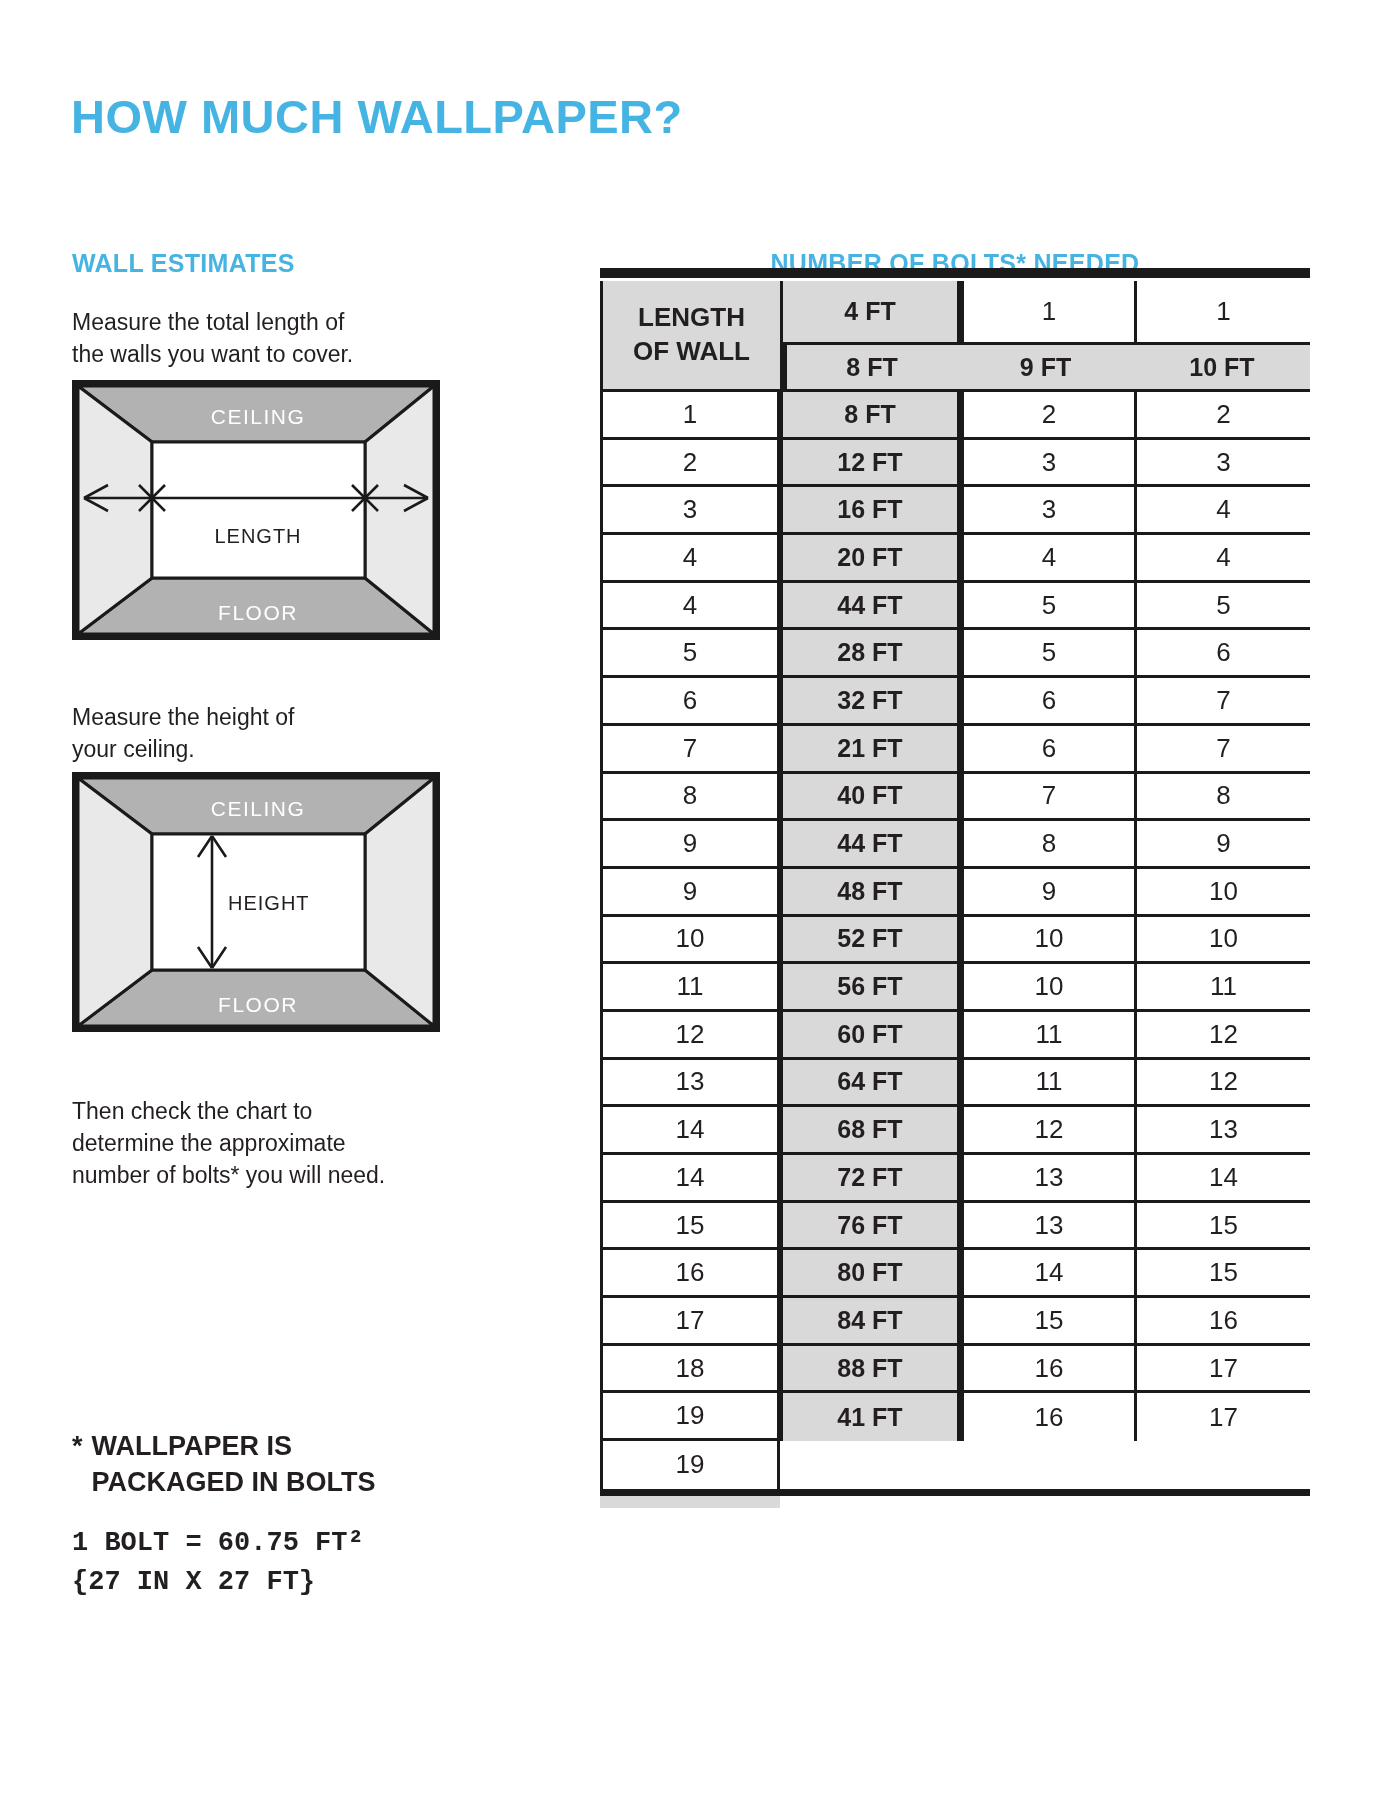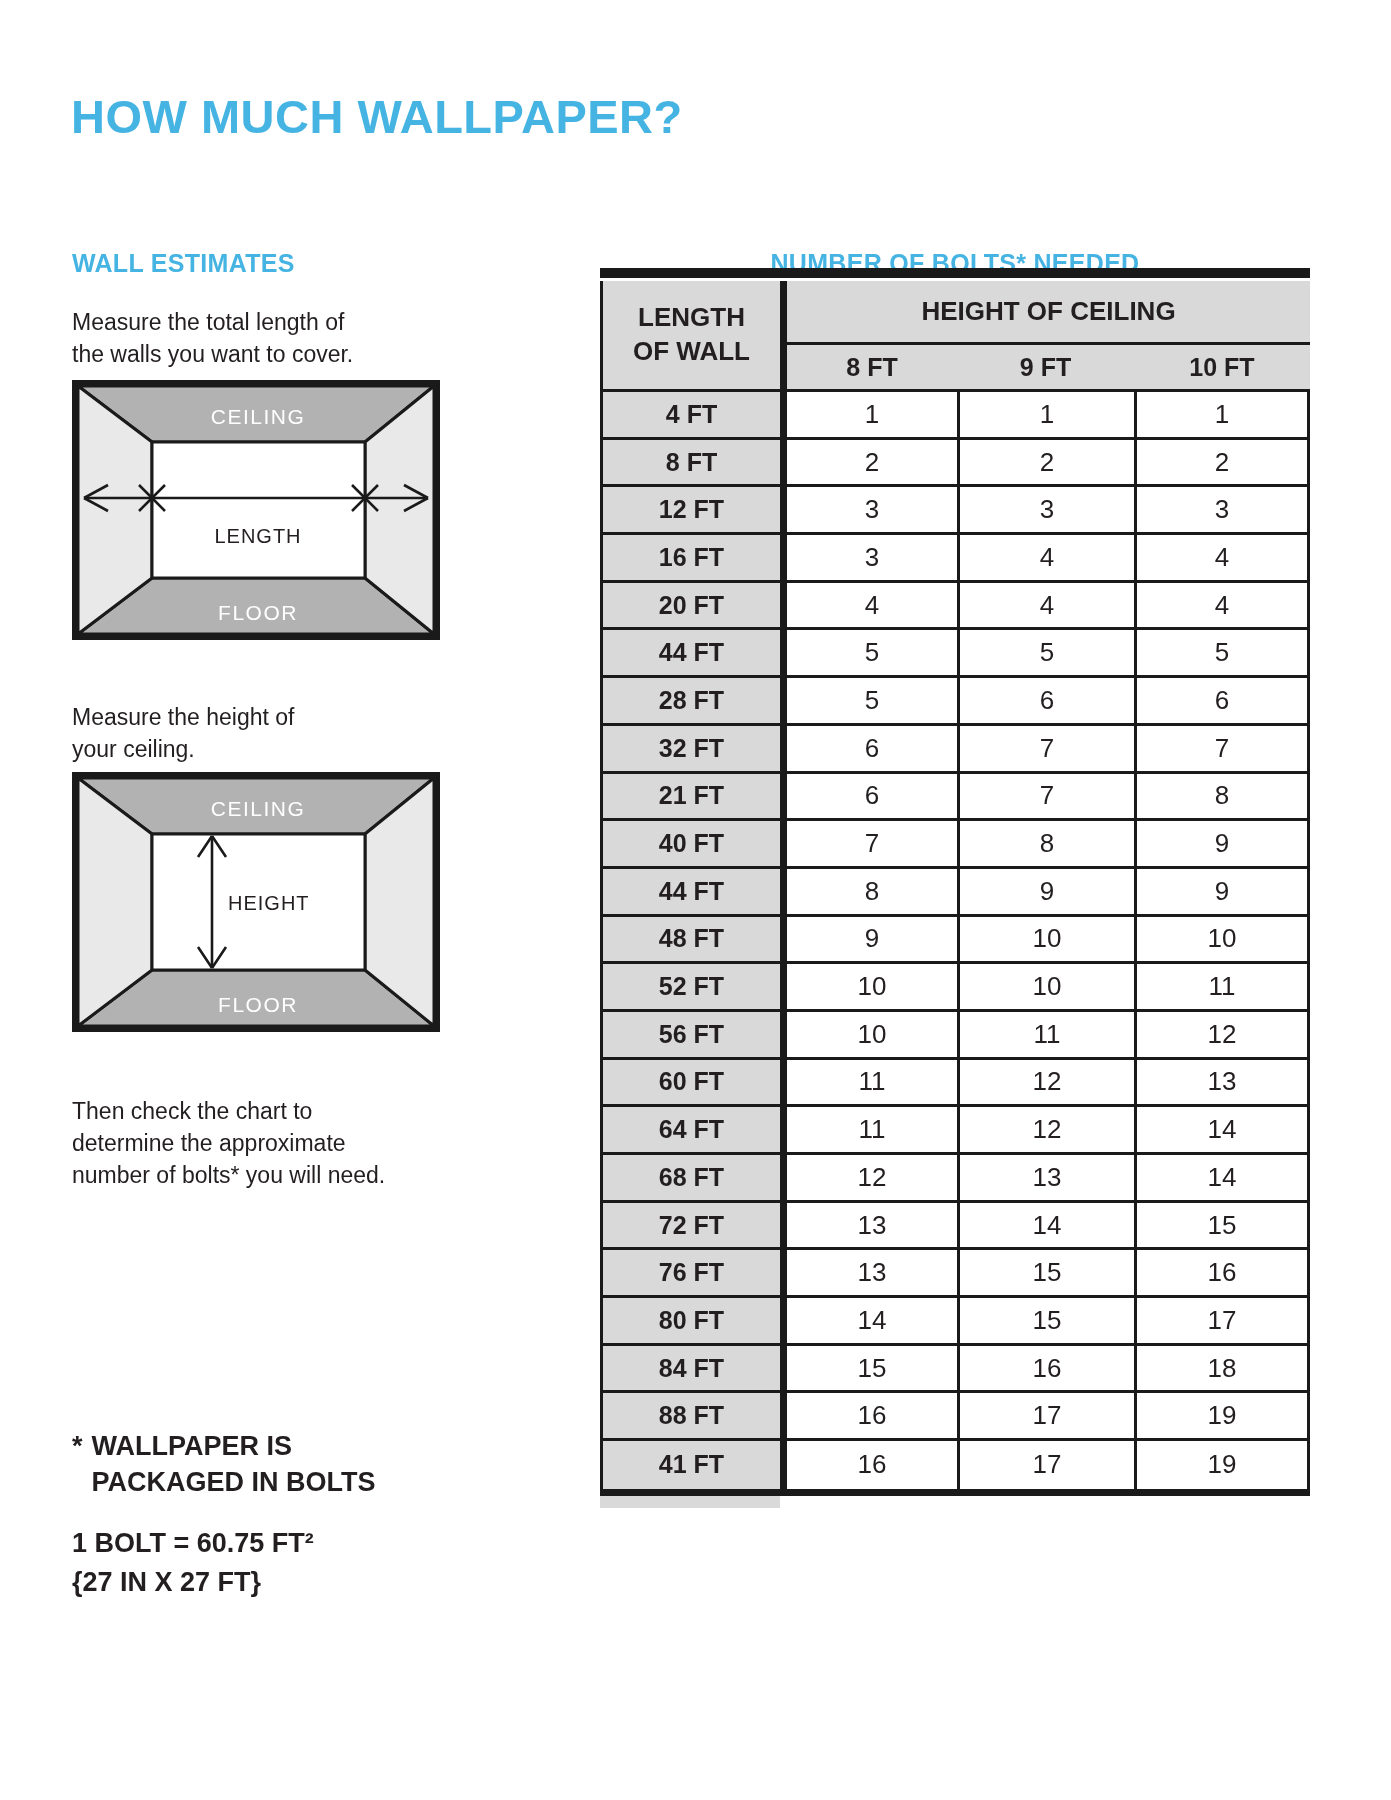--- a/index.html
+++ b/index.html
@@ -35,20 +35,21 @@
   .dim-label{fill:var(--ink,#231f20);font-size:20px;letter-spacing:1px;}
   .arrow{stroke:#1a1a1a;stroke-width:2.6;fill:none;}
   .footnote{
     left:72px;top:1428px;font-size:27px;font-weight:bold;display:flex;gap:9px;
     line-height:1.35;
   }
   .footnote .fn-text{white-space:pre-line;}
   .bolt-info{
     left:72px;top:1524px;font-size:27px;font-weight:bold;line-height:1.45;
     white-space:pre-line;
+    font-family:Liberation Mono, monospace;
   }
   
   .table-wrap{left:600px;top:268px;width:710px;}
   .tbar{background:#1a1a1a;width:710px;}
   .tbar.top{height:10px;}
   .tbar.bottom{height:7px;}
   .tgap{height:3px;background:#ffffff;}
   .tgrid{
     display:grid;
     grid-template-columns:180px 177px 177px 176px;
@@ -153,21 +154,20 @@
 {27 IN X 27 FT}</div>
 
 <h2 class="abs sec-head bolts-head">NUMBER OF BOLTS* NEEDED</h2>
 
 <div class="abs table-wrap">
   <div class="tbar top"></div>
   <div class="tgap"></div>
   <div class="tgrid">
     <div class="cell corner">LENGTH
 OF WALL</div>
-    <div class="cell group-h">HEIGHT OF CEILING</div>
     <div class="cell sub-h c2">8 FT</div>
     <div class="cell sub-h c3">9 FT</div>
     <div class="cell sub-h c4">10 FT</div>
 
   <div class="cell rlabel">4 FT</div>
       <div class="cell dval c2">1</div>
       <div class="cell dval c3">1</div>
       <div class="cell dval c4">1</div>
       <div class="cell rlabel">8 FT</div>
       <div class="cell dval c2">2</div>

